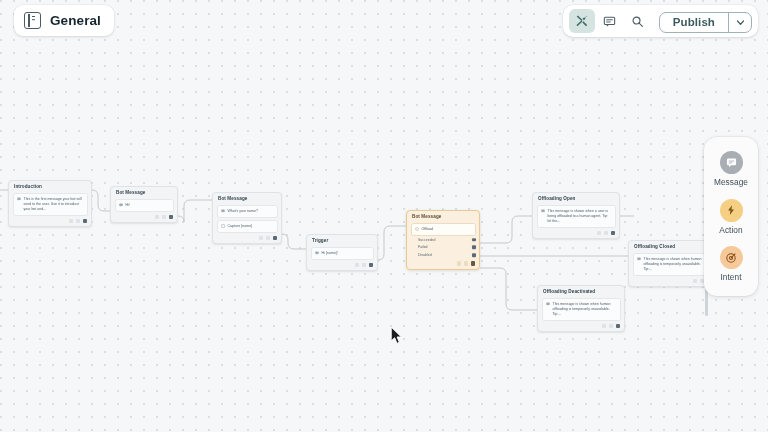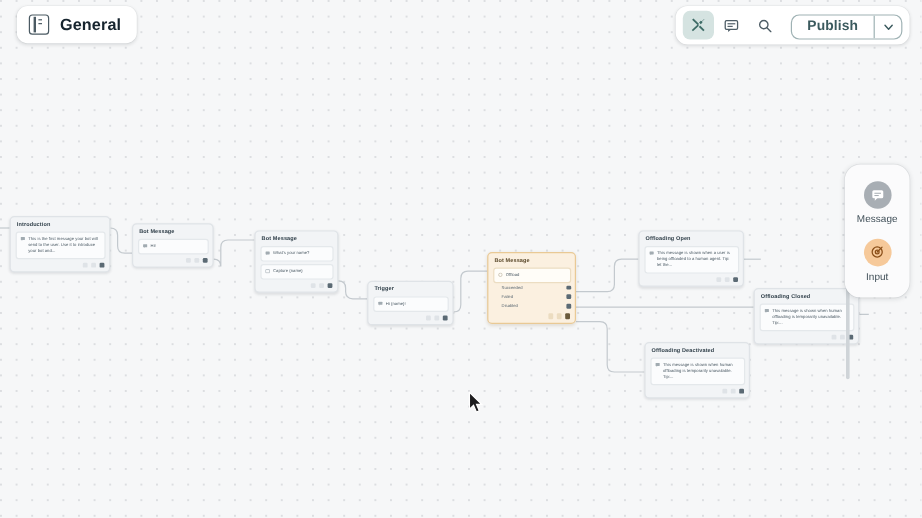--- a/index.html
+++ b/index.html
@@ -386,30 +386,38 @@
         <rect x="1.2" y="2" width="11.6" height="8.4" rx="1.6" fill="#ffffff"></rect>
         <path d="M3.8 10.2 L3.8 13 L6.6 10.2 Z" fill="#ffffff"></path>
         <rect x="3.4" y="4.6" width="7" height="1.1" fill="#a8aeb4"></rect>
         <rect x="3.4" y="7" width="4.6" height="1.1" fill="#a8aeb4"></rect>
       </svg>
     </div>
     <div class="pal-label">Message</div>
   </div>
 
 
+  <div class="pal-item">
+    <div class="pal-ico" style="background:#f5cf84;">
+      <svg width="12" height="12" viewBox="0 0 16 16">
+        <path d="M9.4 1.5 L4 8.8 L7.2 8.8 L6.4 14.5 L12 7.2 L8.6 7.2 Z" fill="#7a5412"></path>
+      </svg>
+    </div>
+    <div class="pal-label">Action</div>
+  </div>
 
 
   <div class="pal-item">
     <div class="pal-ico" style="background:#f6c99a;">
       <svg width="12" height="12" viewBox="0 0 16 16">
         <circle cx="8" cy="8" r="5.6" fill="none" stroke="#8a4e18" stroke-width="1.4"></circle>
         <circle cx="8" cy="8" r="2.1" fill="none" stroke="#8a4e18" stroke-width="1.4"></circle>
         <line x1="8" y1="8" x2="13.4" y2="2.6" stroke="#8a4e18" stroke-width="1.4" stroke-linecap="round"></line>
       </svg>
     </div>
-    <div class="pal-label">Input</div>
+    <div class="pal-label">Intent</div>
   </div>
 
 </div>
 
 <svg id="cursor" width="14" height="20" viewBox="0 0 14 20">
   <path d="M1.2 1 L1.2 15 L4.6 11.8 L7 17.4 L9.4 16.3 L7.1 11 L11.4 11 Z" fill="#1d1d1f" stroke="#ffffff" stroke-width="1"></path>
 </svg>
 
 </body></html>

